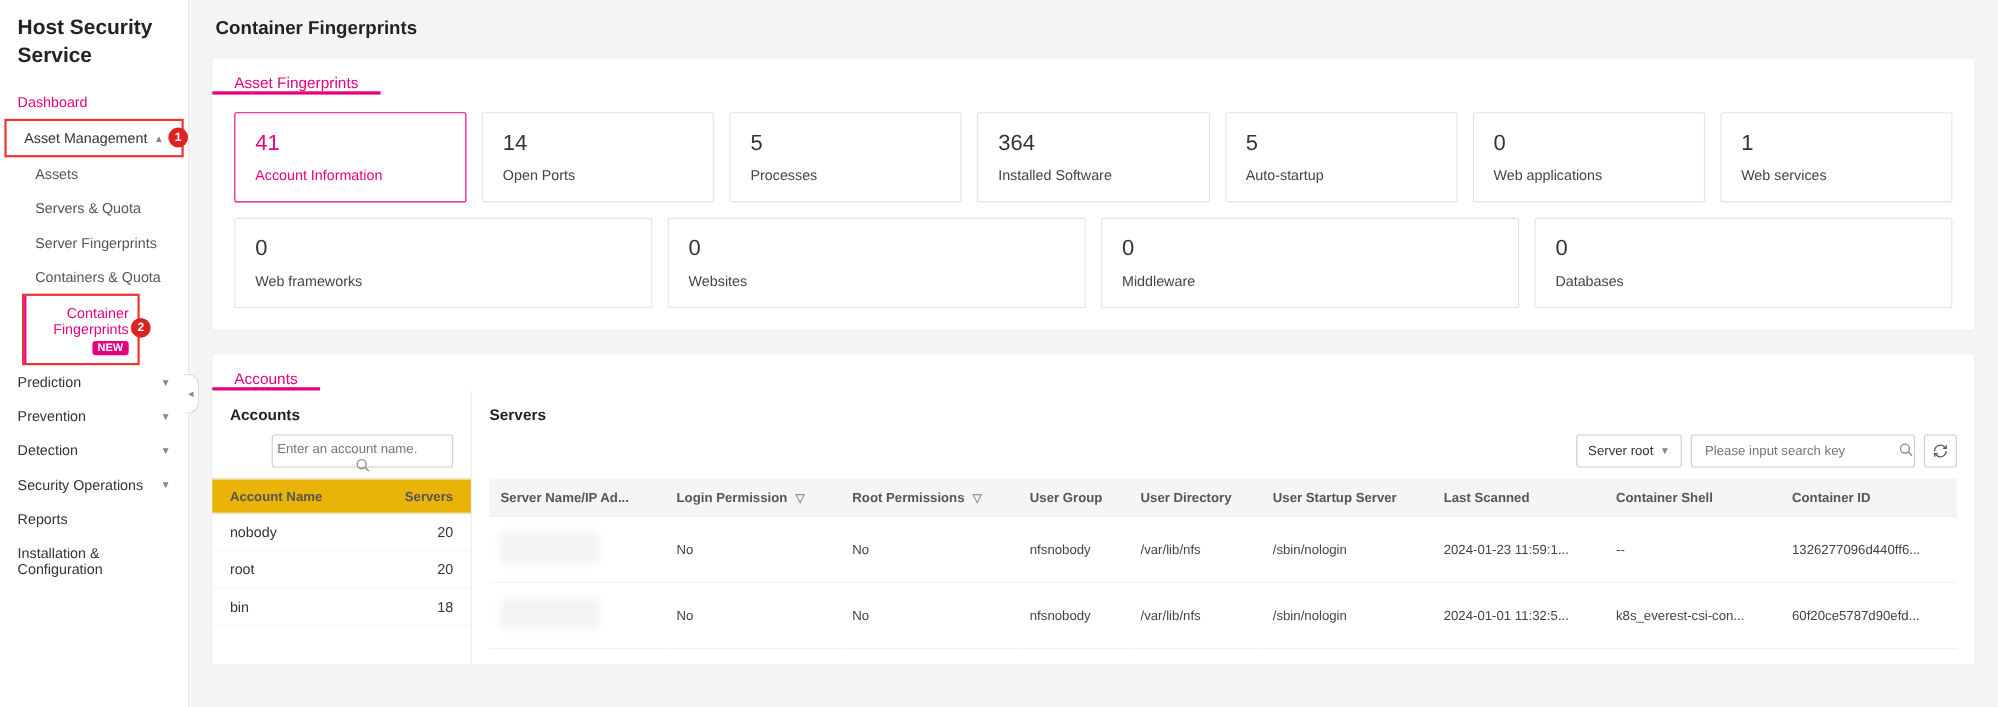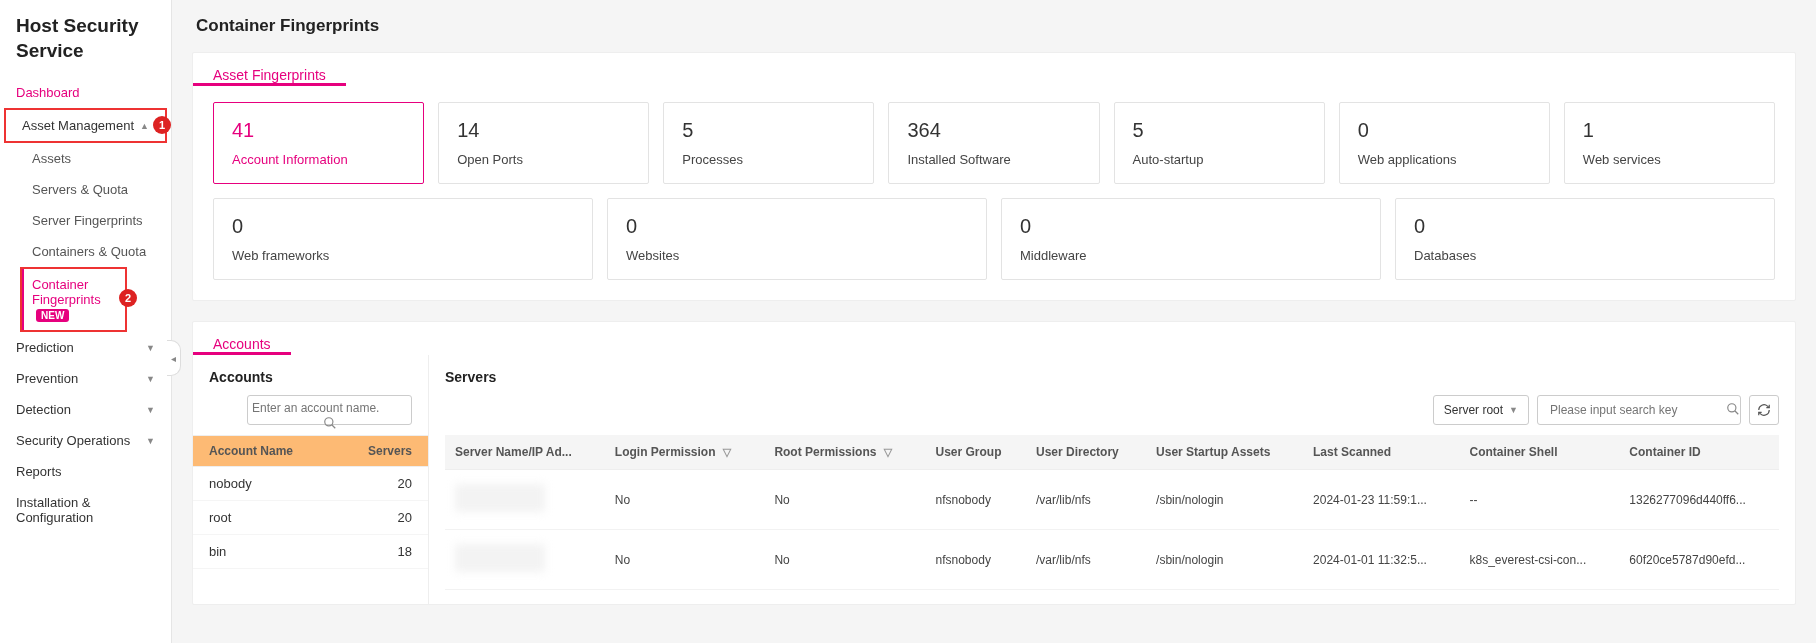--- a/index.html
+++ b/index.html
@@ -40,20 +40,21 @@
     font-weight: 400;
     color: #333;
   }
   .nav-sub {
     padding-left: 32px;
   }
   .nav-sub .nav-item {
     padding: 8px 8px 8px 0;
     font-size: 13px;
     color: #555;
+    text-align: right;
   }
   .nav-sub .nav-item.selected {
     color: #e6007e;
     border-left: 2px solid #e6007e;
     padding-left: 8px;
     margin-left: -10px;
   }
   .badge-new {
     background: #e6007e;
     color: #fff;
@@ -188,21 +189,21 @@
   .search-box input {
     border: none;
     outline: none;
     flex: 1;
     font-size: 12px;
     color: #666;
   }
   .search-icon { color: #888; font-size: 14px; }
   .acct-header {
     display: flex;
-    background: #fdba74;
+    background: #eab308;
     padding: 8px 16px;
     font-size: 12px;
     font-weight: 600;
     color: #555;
     justify-content: space-between;
     border-top:1px solid #eee;
     border-bottom:1px solid #eee;
   }
   .acct-row {
     display: flex;
@@ -475,21 +476,21 @@
               <th>
                 <span>Login Permission</span>
                 <span class="filter-icon">▽</span>
               </th>
               <th>
                 <span>Root Permissions</span>
                 <span class="filter-icon">▽</span>
               </th>
               <th>User Group</th>
               <th>User Directory</th>
-              <th>User Startup Assets</th>
+              <th>User Startup Server</th>
               <th>Last Scanned</th>
               <th>Container Shell</th>
               <th>Container ID</th>
             </tr>
           </thead>
           <tbody id="srv-rows">
               <tr>
                 <td><span class="blurred"></span></td>
                 <td>No</td>
                 <td>No</td>

